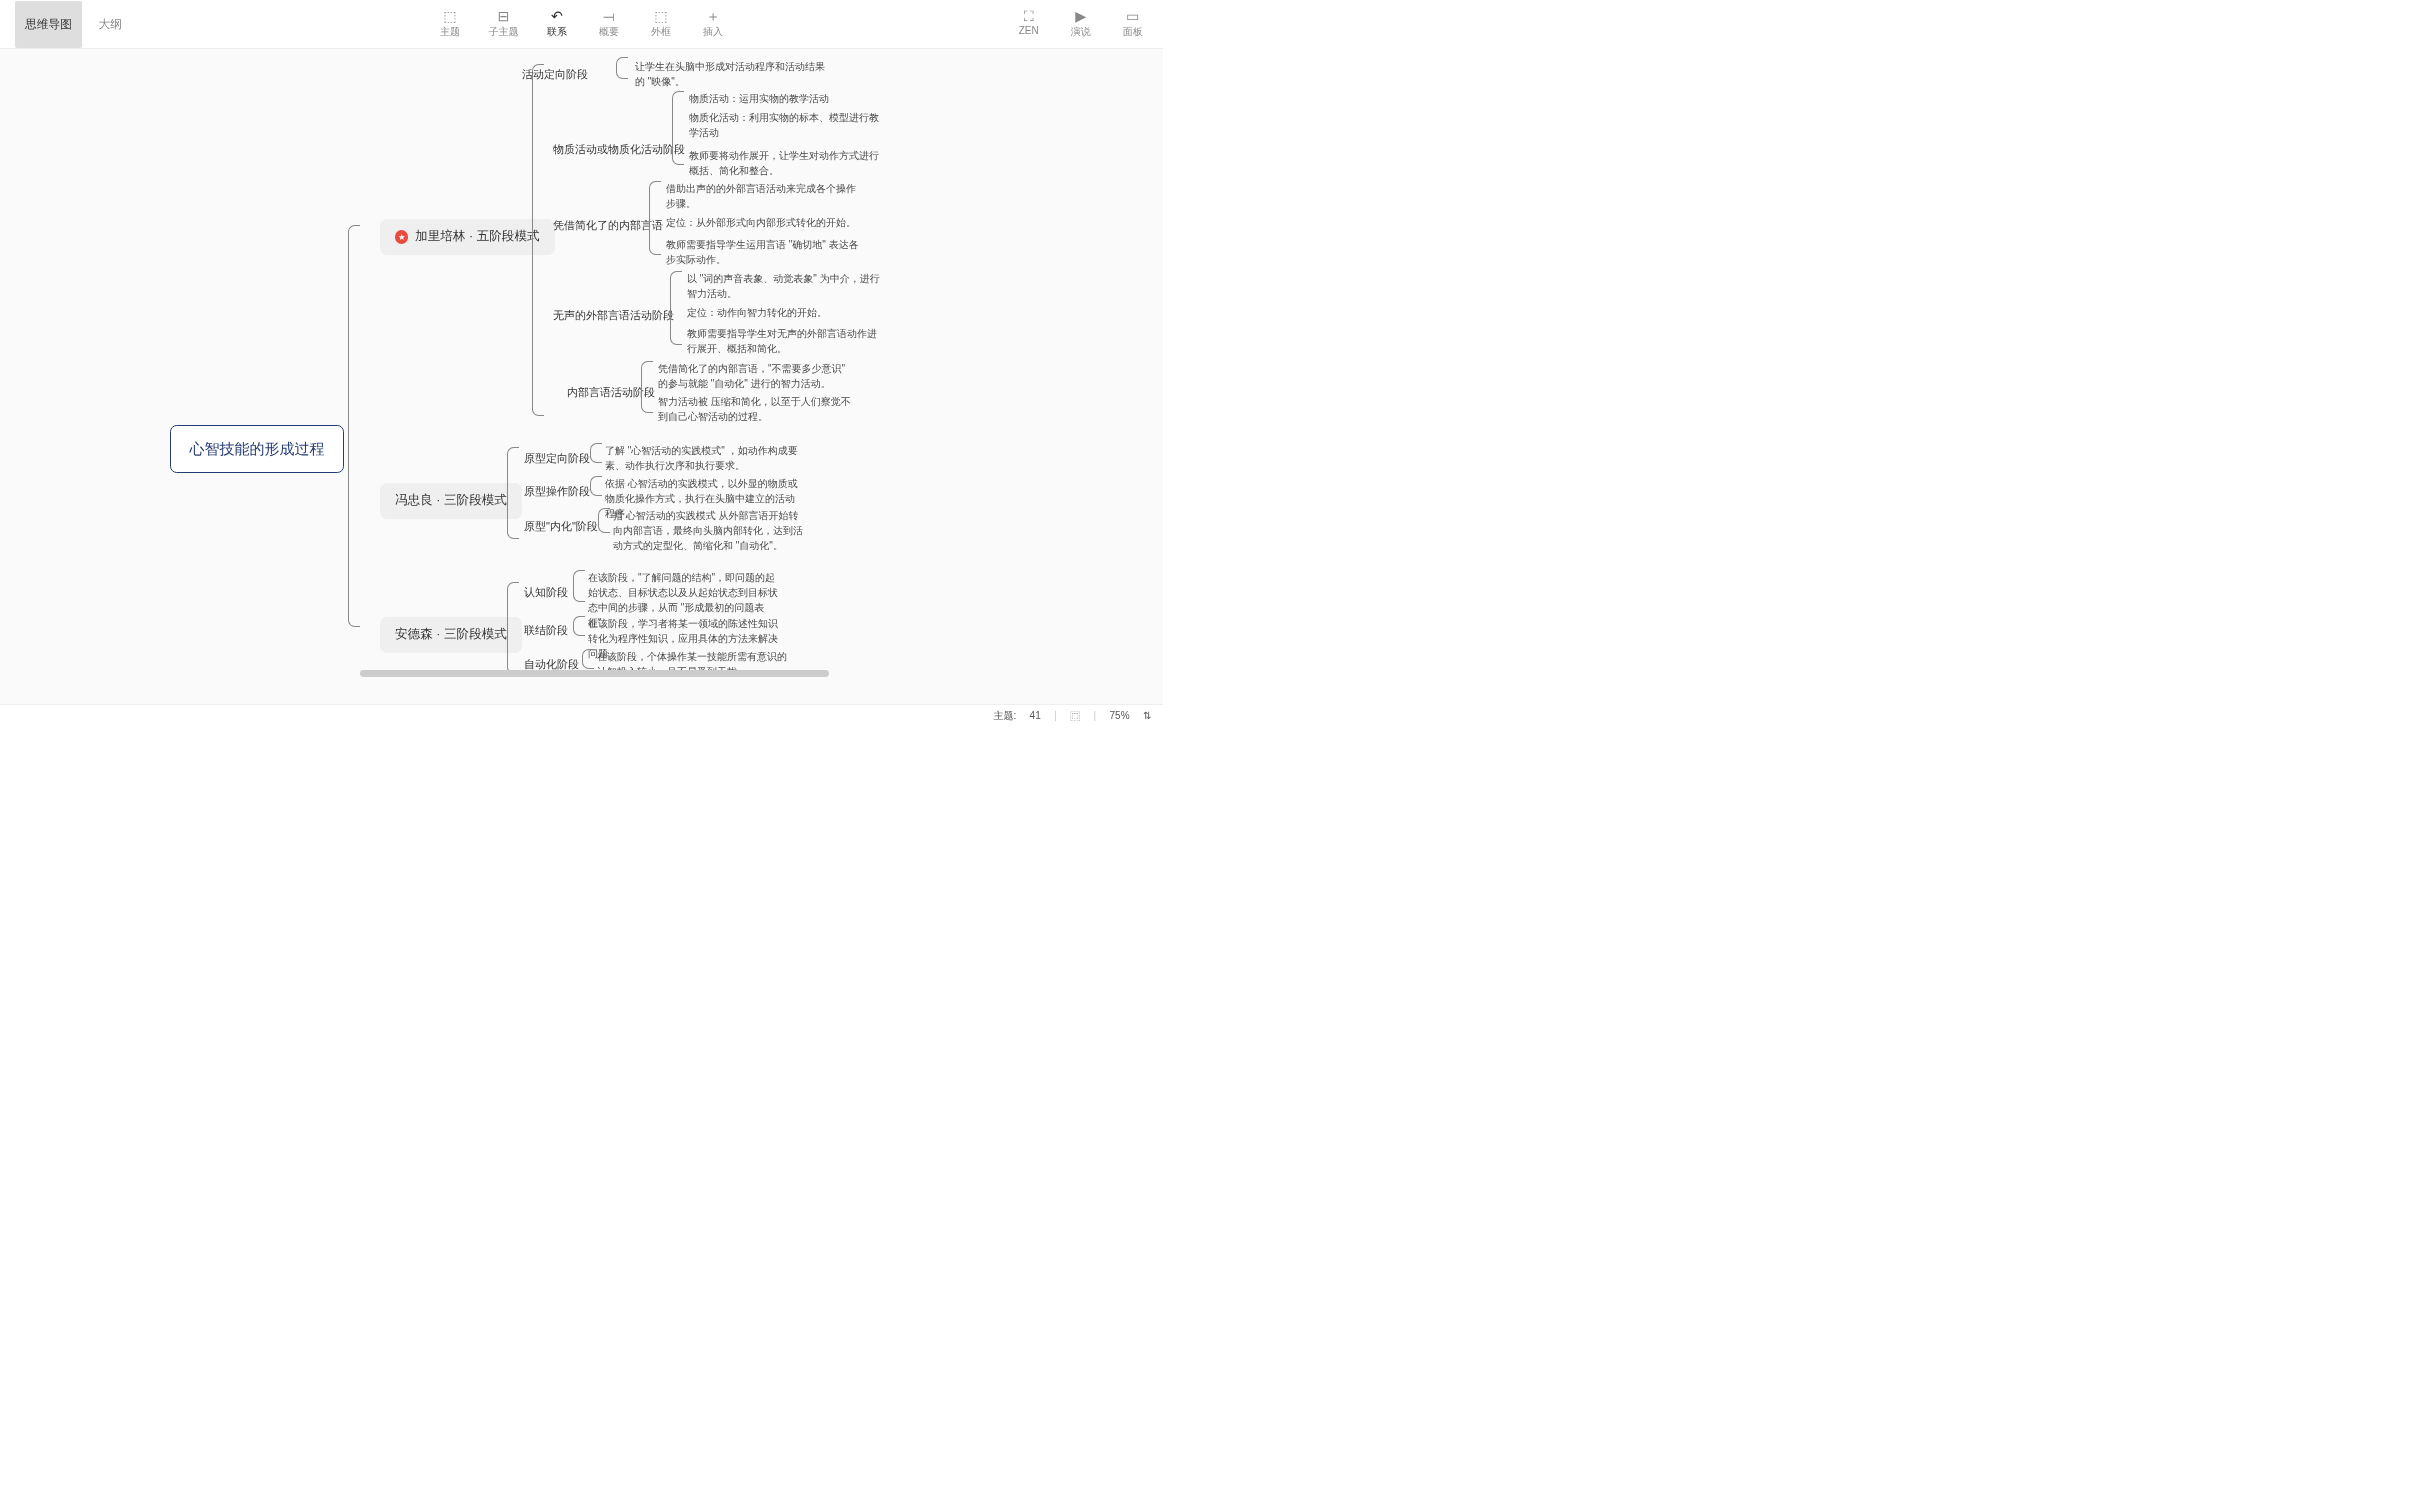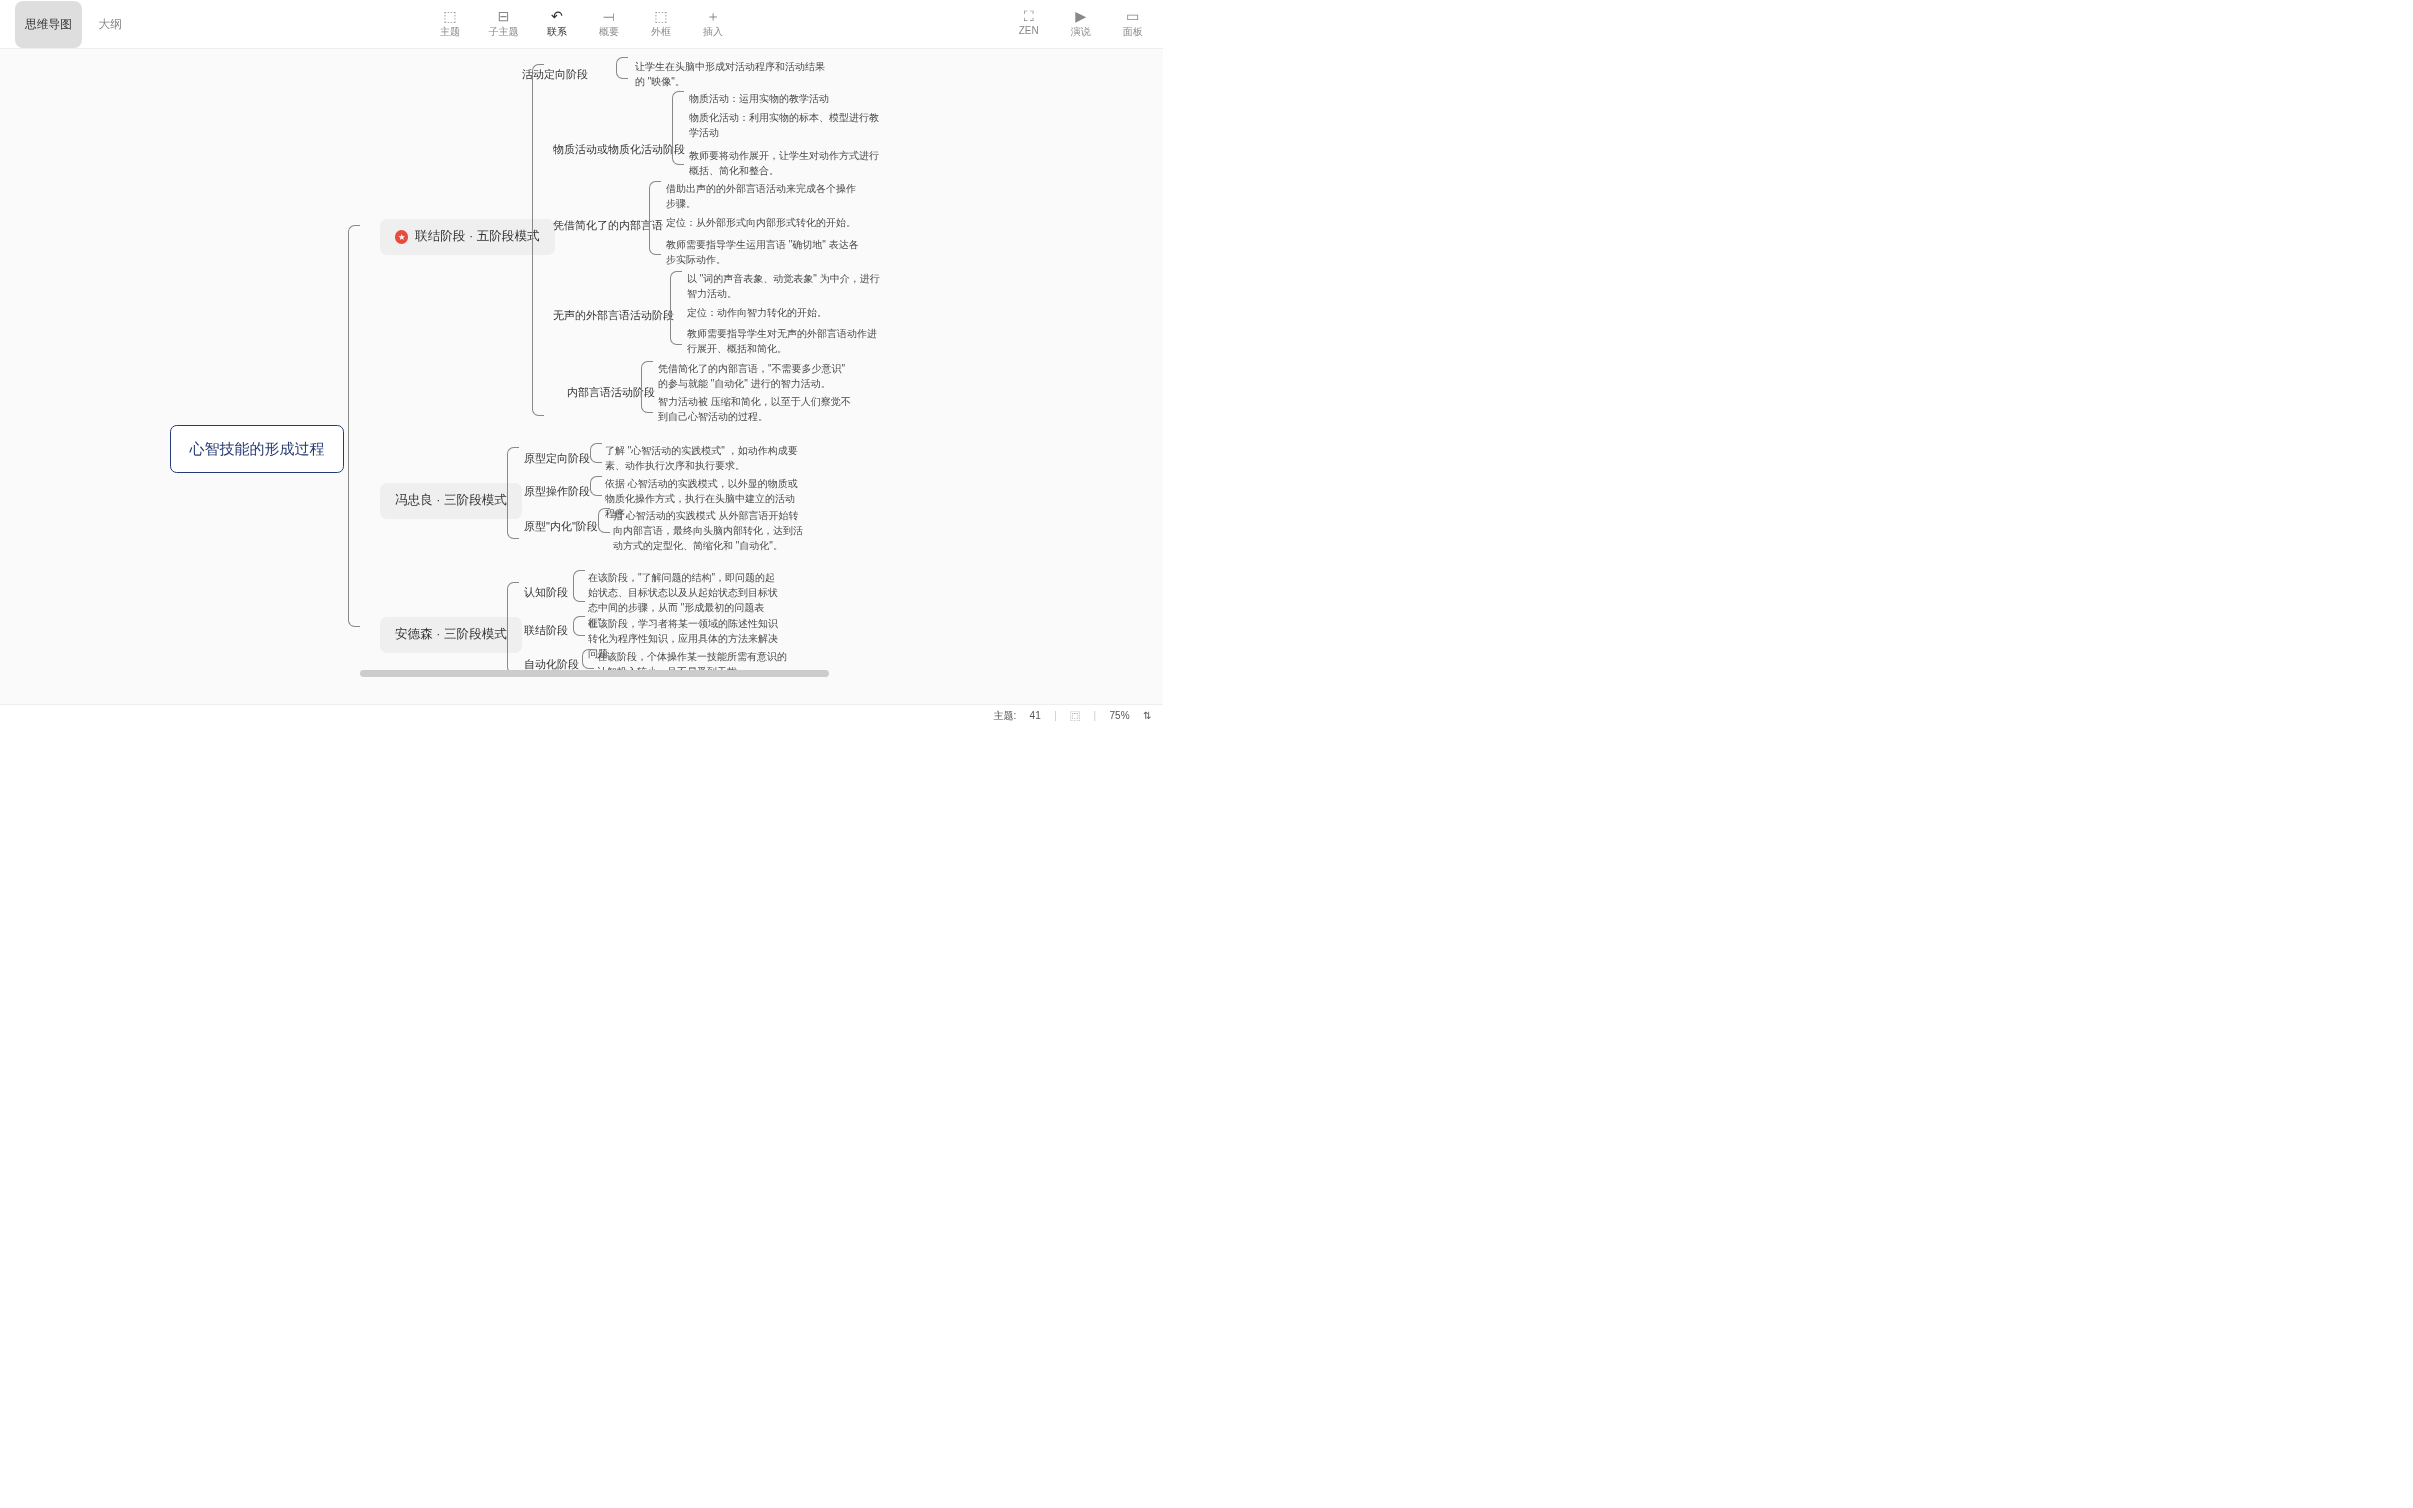--- a/index.html
+++ b/index.html
@@ -17,21 +17,21 @@
     height: 49px;
     border-bottom: 0.8px solid #eee;
     display: flex;
     align-items: center;
     padding: 0 8.4px;
     position: relative;
   }
   .top-left-tabs { display: flex; gap: 6.7px; padding-left: 6.7px; }
   .pill {
     padding: 16px 10px;
-    border-radius: 8px;
+    border-radius: 2px;
     font-size: 11.7px;
     color: #888;
     cursor: pointer;
   }
   .pill.active { background: #dedede; color: #333; }
   .top-center {
     position: absolute; left: 50%; transform: translateX(-50%);
     display: flex; gap: 25px;
   }
   .tool-item, .right-item {
@@ -156,21 +156,21 @@
 </div>
 
 <div class="canvas">
 
   <div class="node root" style="left:170px; top:365px">心智技能的形成过程</div>
 
   <div class="brace" style="left:348px; top:176px; height:402px"></div>
 
   <div class="node branch" style="left:380px; top:170px">
     <span class="star">★</span>
-    <span>联结阶段 · 五阶段模式</span>
+    <span>加里培林 · 五阶段模式</span>
   </div>
   <div class="brace" style="left:532px; top:15px; height:352px"></div>
 
   <div class="node stage" style="left:522px; top:17px">活动定向阶段</div>
   <div class="brace" style="left:616px; top:8.4px; height:22px"></div>
   <div class="node leaf" style="left:635px; top:10px">让学生在头脑中形成对活动程序和活动结果的 "映像"。</div>
 
   <div class="node stage" style="left:553px; top:92px">物质活动或物质化活动阶段</div>
   <div class="brace" style="left:672px; top:42px; height:74px"></div>
   <div class="node leaf" style="left:689px; top:42px">物质活动：运用实物的教学活动</div>

